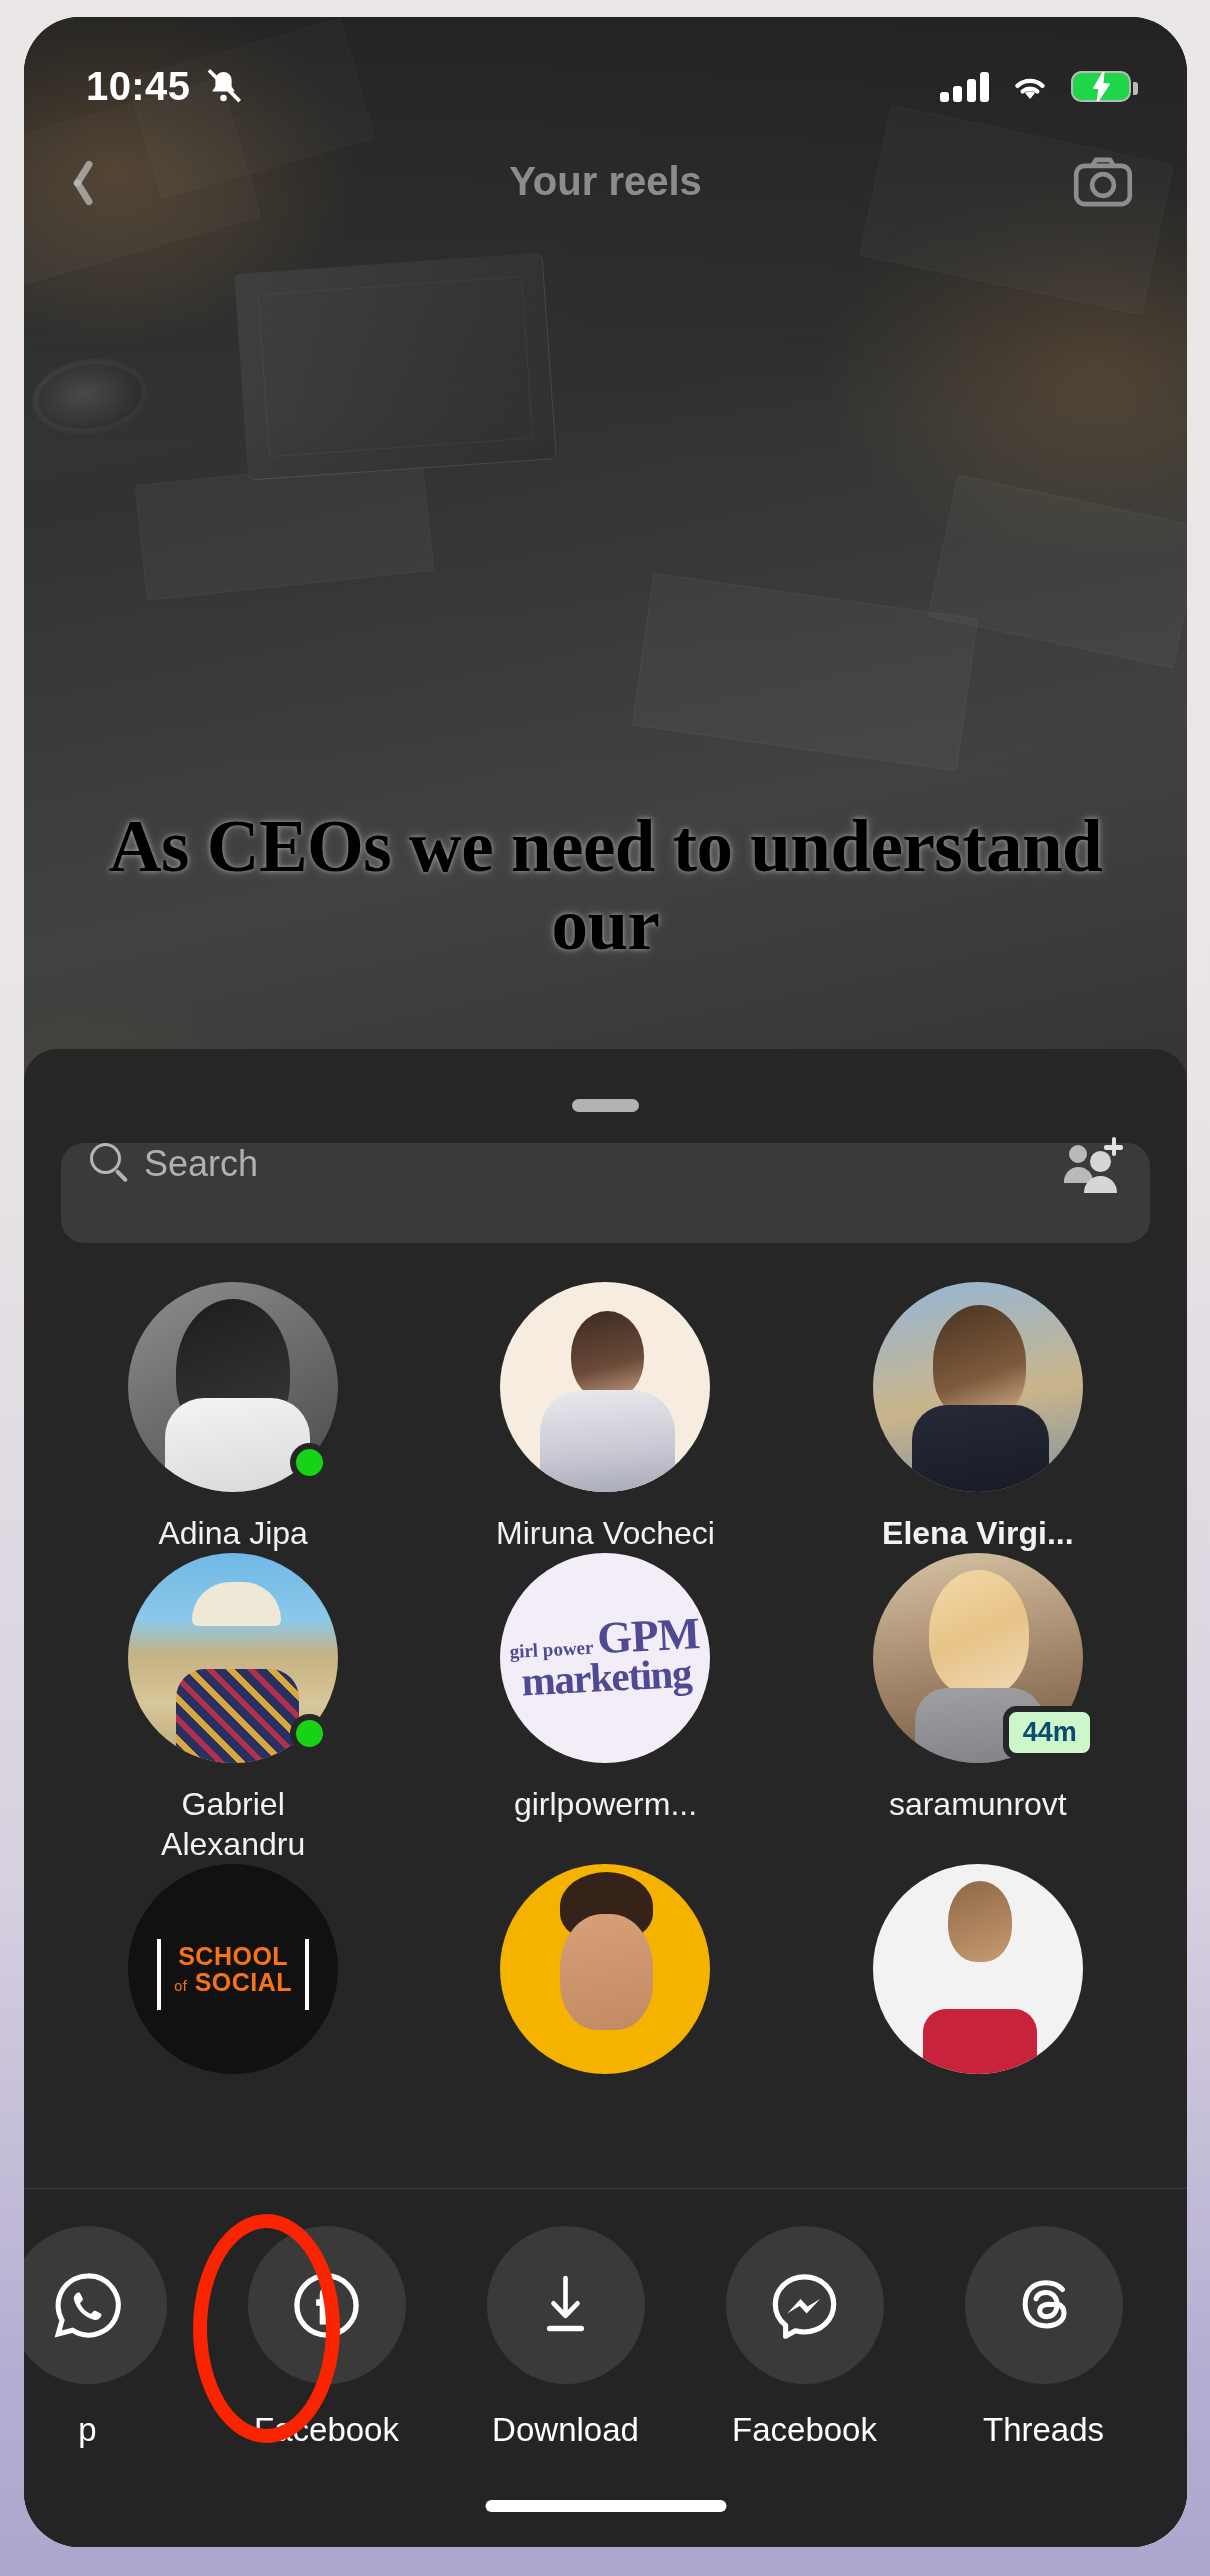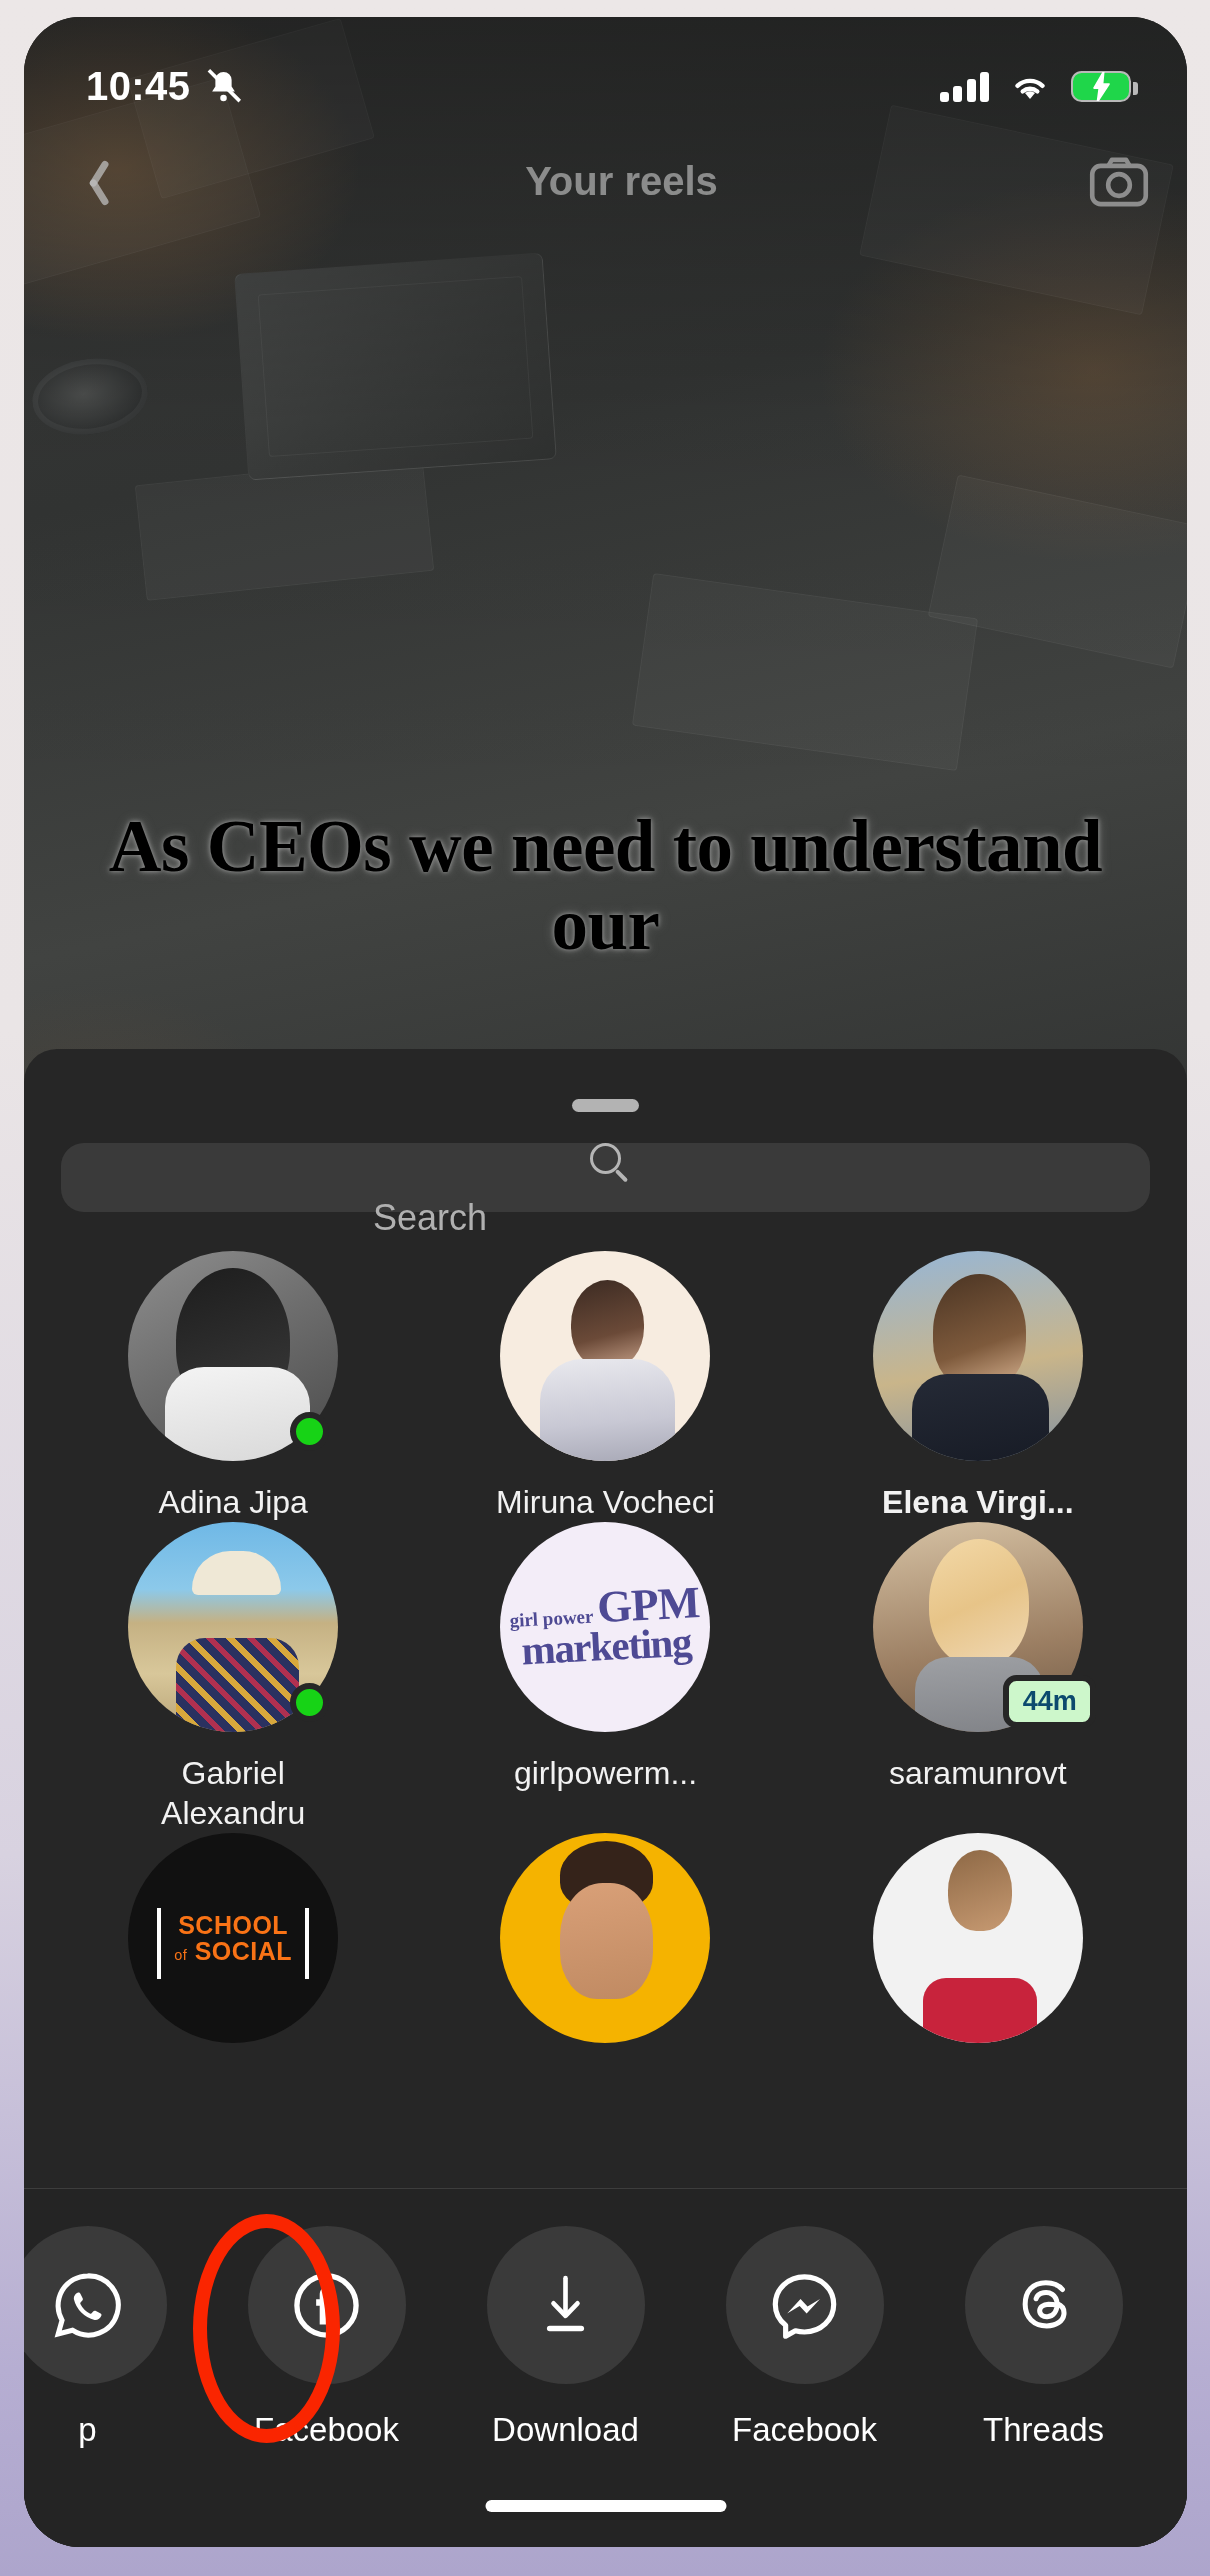--- a/index.html
+++ b/index.html
@@ -61,21 +61,21 @@
   .bars{display:flex;align-items:flex-end;gap:4.8px;height:31px;}
   .bars i{display:block;width:8.7px;background:#fff;border-radius:2.9px;}
   .bars i:nth-child(1){height:10.6px;} .bars i:nth-child(2){height:16.4px;}
   .bars i:nth-child(3){height:23px;} .bars i:nth-child(4){height:30px;}
   .batt{width:60px;height:31px;border:2.9px solid #b9b9b9;border-radius:10.6px;position:relative;
         background:#1fd64a;display:flex;align-items:center;justify-content:center;}
   .batt::after{content:"";position:absolute;right:-8.7px;top:8.7px;width:4.8px;height:12.5px;
         background:#b9b9b9;border-radius:0 2.9px 2.9px 0;}
   
   #reelheader{
-    position:absolute;top:121px;left:16px;width:100%;height:87px;z-index:12;
+    position:absolute;top:121px;left:0;width:100%;height:87px;z-index:12;
     display:flex;align-items:center;justify-content:space-between;padding:0 54px 0 40px;
   }
   .hdr-title{font-size:40px;font-weight:700;color:rgba(200,200,200,.62);
     position:absolute;left:0;right:0;text-align:center;pointer-events:none;}
   .chev{width:29px;height:50px;position:relative;}
   .chev::before,.chev::after{content:"";position:absolute;left:7.7px;width:6.7px;height:29px;
     background:rgba(190,190,190,.75);border-radius:3.9px;}
   .chev::before{top:0;transform:rotate(32deg);transform-origin:bottom;}
   .chev::after{top:23px;transform:rotate(-32deg);transform-origin:top;}
   
@@ -85,22 +85,22 @@
     line-height:1.06;color:#000;letter-spacing:-0.5px;padding:0 67px;
     text-shadow:0 0 4.8px rgba(190,190,190,.75),0 0 11.6px rgba(160,160,160,.45);
   }
   
   #sheet{
     position:absolute;left:0;right:0;top:1032px;bottom:0;
     background:#262626;border-radius:33px 33px 0 0;z-index:20;overflow:hidden;
   }
   #handle{width:67px;height:12.5px;border-radius:6.7px;background:#b3b3b3;margin:50px auto 0;}
   
-  #searchrow{margin:31px 37px 0;height:69px;background:#3a3a3a;border-radius:23px;
-    display:flex;align-items:center;padding:0 29px;gap:23px;flex-direction:column;}
+  #searchrow{margin:31px 37px 0;height:100px;background:#3a3a3a;border-radius:23px;
+    display:flex;align-items:flex-start;padding:0 29px;gap:23px;}
   .mag{width:31px;height:31px;border:3.9px solid #b5b5b5;border-radius:50%;position:relative;flex:none;}
   .mag::after{content:"";position:absolute;right:-11.6px;bottom:-6.7px;width:15.4px;height:3.9px;
     background:#b5b5b5;border-radius:2.9px;transform:rotate(45deg);}
   #searchinput{flex:1;background:transparent;border:none;outline:none;color:#cfcfcf;
     font-family:"Liberation Sans",sans-serif;font-size:36px;}
   #searchinput::placeholder{color:#b0b0b0;}
   .addppl{width:54px;height:44px;position:relative;flex:none;}
   .addppl .h1{position:absolute;left:1.9px;top:1.9px;width:18.3px;height:18.3px;border-radius:50%;
     background:#b9b9b9;}
   .addppl .b1{position:absolute;left:-2.9px;top:24px;width:29px;height:16.4px;border-radius:14.5px 14.5px 0 0;

